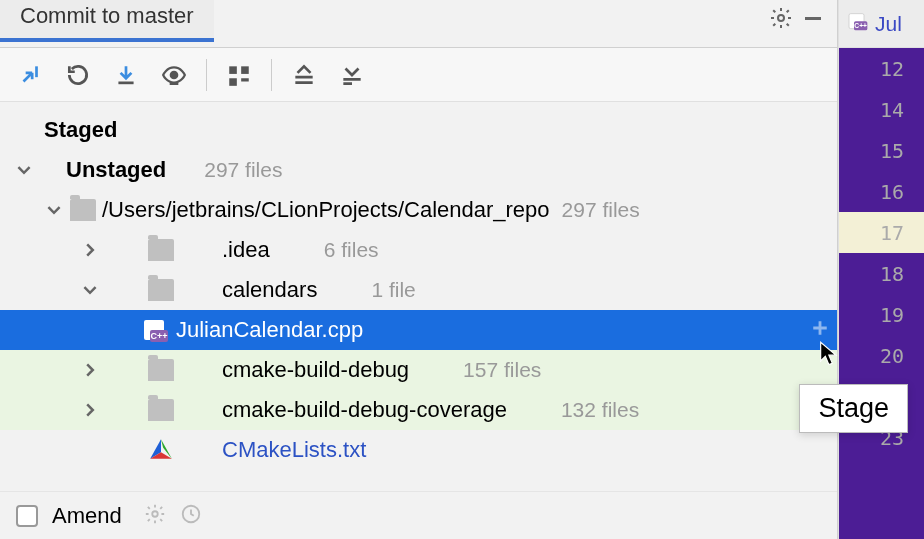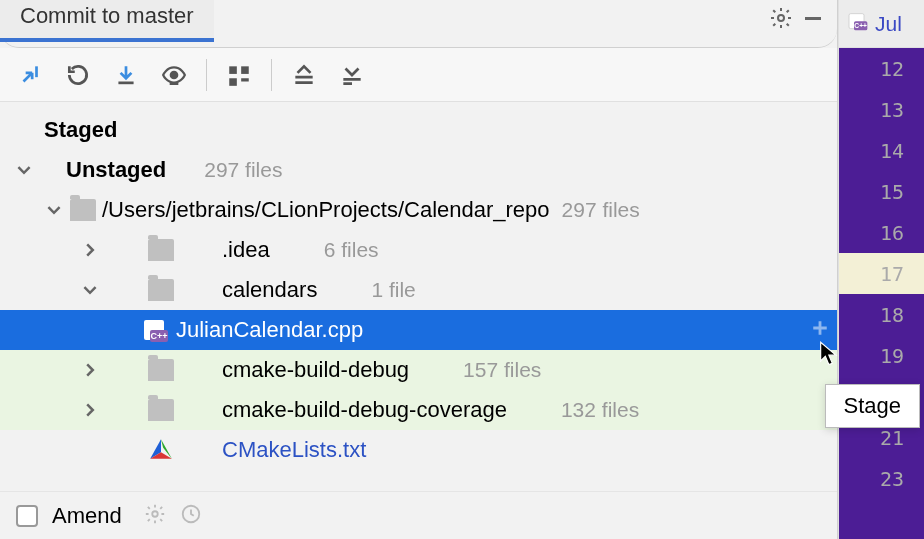--- a/index.html
+++ b/index.html
@@ -1,20 +1,20 @@
 <!DOCTYPE html>
 <html><head>
 <meta charset="utf-8">
 <style>
 * { margin: 0; padding: 0; box-sizing: border-box; font-family: -apple-system, BlinkMacSystemFont, "Segoe UI", Arial, sans-serif; }
 body { width: 924px; height: 539px; background: #f2f2f2; display: flex; overflow: hidden; position: relative; }
 
 .commit-panel { flex: 1; display: flex; flex-direction: column; background: #f2f2f2; border-right: 1px solid #d0d0d0; }
 
-.tab-bar { display: flex; align-items: center; height: 48px; background: #f2f2f2; border-bottom: 1px solid #d0d0d0; padding: 0 8px 12px 0; border-radius: 19px; }
+.tab-bar { display: flex; align-items: center; height: 48px; background: #f2f2f2; border-bottom: 1px solid #d0d0d0; padding: 0 8px 12px 0; }
 .tab { padding: 0 20px; height: 48px; display: flex; align-items: center; font-size: 22px; color: #333; border-bottom: 4px solid #3b73d1; background: #ececec; }
 .tab-spacer { flex: 1; }
 .tab-icon { width: 32px; height: 32px; display: flex; align-items: center; justify-content: center; color: #666; cursor: pointer; }
 
 .toolbar { display: flex; align-items: center; height: 54px; background: #f7f7f7; border-bottom: 1px solid #e0e0e0; padding: 0 10px; gap: 8px; }
 .tool-btn { width: 40px; height: 40px; display: flex; align-items: center; justify-content: center; cursor: pointer; border-radius: 3px; }
 .tool-sep { width: 1px; height: 32px; background: #ccc; margin: 0 4px; }
 
 .tree { flex: 1; overflow: auto; padding-top: 8px; }
 .tree-row { display: flex; align-items: center; height: 40px; font-size: 22px; padding-left: 14px; gap: 6px; white-space: nowrap; }
@@ -40,21 +40,21 @@
 
 .bottom-bar { display: flex; align-items: center; height: 48px; padding: 0 16px; gap: 14px; border-top: 1px solid #e5e5e5; background: #f2f2f2; }
 .checkbox { width: 22px; height: 22px; border: 2px solid #999; border-radius: 4px; background: #fff; cursor: pointer; }
 
 .gutter { width: 86px; background: #4c1d95; border-left: 1px solid #e0e0e0; display: flex; flex-direction: column; }
 .gutter-tab { height: 48px; display: flex; align-items: center; padding-left: 8px; border-bottom: 1px solid #e0e0e0; background: #ececec; gap: 4px; }
 .gutter-tab-label { color: #3b49c4; font-size: 21px; }
 .gutter-line { height: 41px; display: flex; align-items: center; justify-content: flex-end; padding-right: 20px; font-size: 20px; color: #aaa; font-family: Menlo, Consolas, monospace; }
 .gutter-line.modified { background: #f3f0d6; }
 
-.tooltip { position: absolute; right: 4px; top: 384px; background: #fff; border: 1px solid #bbb; padding: 8px 18px; font-size: 22px; box-shadow: 0 2px 8px rgba(0,0,0,0.15); z-index: 10; }
+.tooltip { position: absolute; right: 16px; top: 384px; background: #fff; border: 1px solid #bbb; padding: 8px 18px; font-size: 27px; box-shadow: 0 2px 8px rgba(0,0,0,0.15); z-index: 10; }
 
 .cursor { position: absolute; left: 818px; top: 340px; z-index: 20; pointer-events: none; }
 .cursor svg { width: 24px; height: 28px; }
 
 .stage-plus { margin-left: auto; margin-right: 8px; opacity: 0.5; }
 </style>
 </head>
 <body>
 
 <div class="commit-panel">
@@ -239,21 +239,20 @@
     <span>
       <svg viewBox="0 0 28 24" width="24" height="20">
           <rect x="2" y="2" width="18" height="18" fill="#fff" rx="2" stroke="#ccc"></rect>
           <rect x="8" y="11" width="16" height="11" fill="#8a5fb0" rx="2"></rect>
           <text x="16" y="19" font-size="8" fill="#fff" text-anchor="middle" font-weight="bold">C++</text>
         </svg>
     </span>
     <span class="gutter-tab-label">Jul</span>
   </div>
   <div class="gutter-line">12</div>
-  <div class="gutter-line">13</div>
   <div class="gutter-line">14</div>
   <div class="gutter-line">15</div>
   <div class="gutter-line">16</div>
   <div class="gutter-line modified">17</div>
   <div class="gutter-line">18</div>
   <div class="gutter-line">19</div>
   <div class="gutter-line">20</div>
   <div class="gutter-line">21</div>
   <div class="gutter-line">23</div>
 </div>

